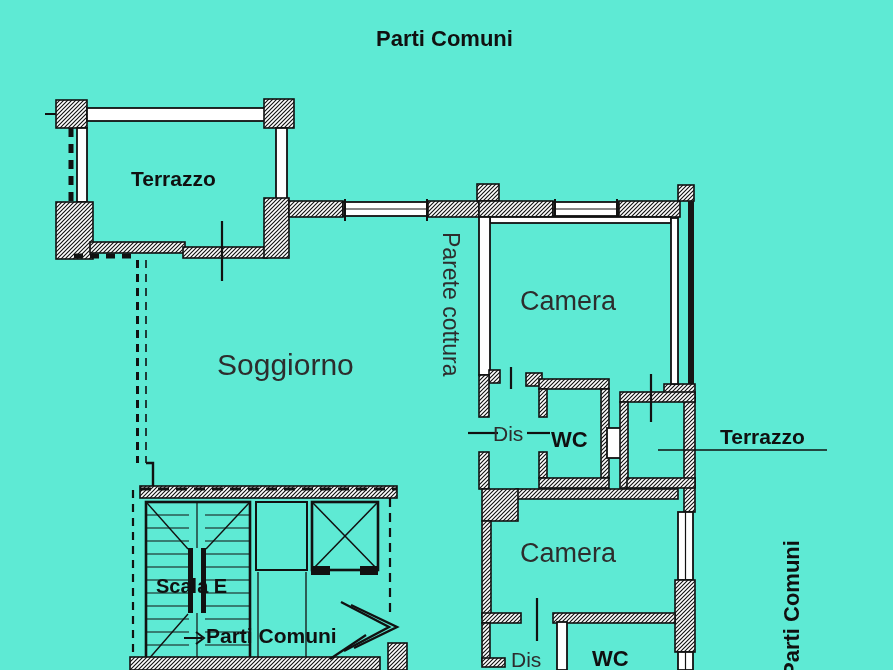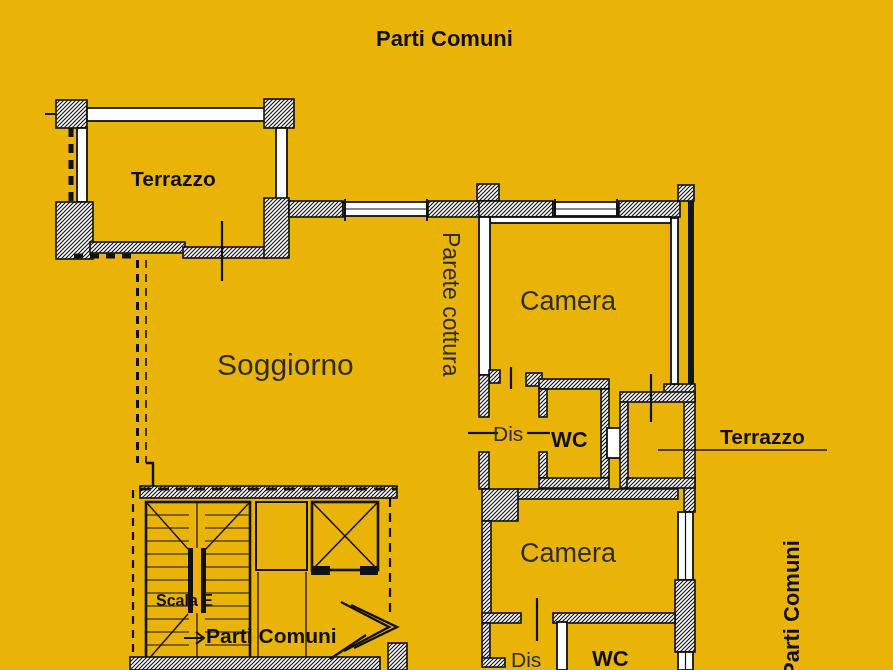--- a/index.html
+++ b/index.html
@@ -1,19 +1,19 @@
 <!DOCTYPE html>
 <html><head>
 <meta charset="utf-8">
 <style>
   html,body{margin:0;padding:0;background:#fff;}
   #stage{
     position:relative;
     width:893px;height:670px;
-    background:#eab308;
+    background:#5eead4;
     overflow:hidden;
     font-family:"Liberation Sans", sans-serif;
     color:#151515;
   }
   #plan-svg{position:absolute;left:0;top:0;}
   .lbl{
     position:absolute;
     white-space:nowrap;
     line-height:1.05;
     color:#141414;
@@ -217,21 +217,21 @@
   <div class="lbl clean" style="left:520px;top:287px;font-size:27px;">Camera</div>
 
   <div class="lbl clean" style="left:493px;top:423px;font-size:21px;">Dis</div>
 
   <div class="lbl scan" style="left:551px;top:428px;font-size:22px;">WC</div>
 
   <div class="lbl scan" style="left:720px;top:426px;font-size:21px;">Terrazzo</div>
 
   <div class="lbl clean" style="left:520px;top:539px;font-size:27px;">Camera</div>
 
-  <div class="lbl scan" style="left:156px;top:576px;font-size:16px;margin-top:17px;">Scala E</div>
+  <div class="lbl scan" style="left:156px;top:576px;font-size:20px;">Scala E</div>
 
   <div class="lbl scan" style="left:206px;top:625px;font-size:21px;">Parti Comuni</div>
 
   <div class="lbl clean" style="left:511px;top:649px;font-size:21px;">Dis</div>
 
   <div class="lbl scan" style="left:592px;top:647px;font-size:22px;">WC</div>
 
   <div class="lbl scan rot-ccw" style="left:780px;top:677px;font-size:22px;">Parti Comuni</div>
 
 </div>

